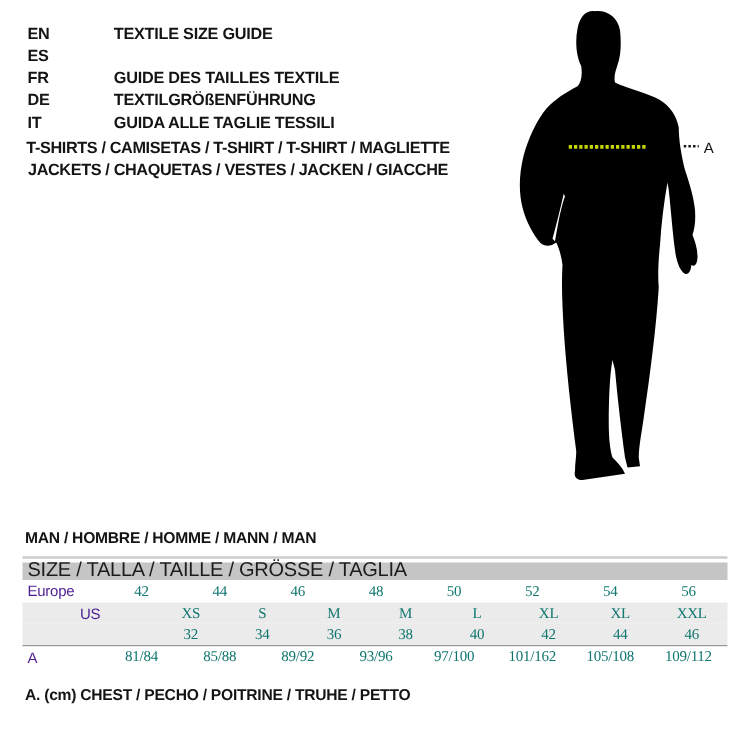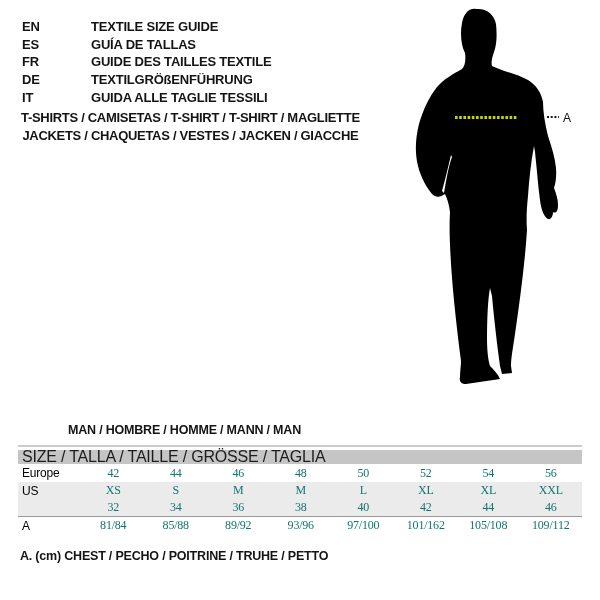--- a/index.html
+++ b/index.html
@@ -25,57 +25,56 @@
     font-weight:bold; font-size:13px; letter-spacing:-0.3px; color:#141414;
     line-height:18px; white-space:nowrap;text-align:center;
   }
 
   
   .figure-wrap { position:absolute; left:400px; top:0; width:200px; height:400px; }
 
   
   .man-heading {
     position:absolute; left:20px; top:423px; font-weight:bold; font-size:12.5px;
-    letter-spacing:-0.2px; color:#141414; white-space:nowrap;margin-left:48px;
+    letter-spacing:-0.2px; color:#141414; white-space:nowrap;
   }
 
   
   .size-table { position:absolute; left:18px; top:445px; width:564px; }
   .table-top-rule { height:2px; background:#cccccc; margin-bottom:3px; }
   .t-header {
     height:14px; background:#c5c5c5; display:flex; align-items:center;
     font-size:16px; color:#1c1c1c; padding-left:4px; letter-spacing:-0.2px; white-space:nowrap;
   }
   .t-row { display:grid; grid-template-columns:64px repeat(8,1fr); align-items:center; }
   .t-row.h18 { height:18px; }
   .t-row.h17 { height:17px; }
-  .t-row.shaded { background:#ebebeb; }
+  .t-row.shaded { background:#ebebeb;padding-left:42px; }
   .t-row.rule-top { border-top:1px solid #999999; }
-  .t-label { font-size:12px; color:#000000; padding-left:4px; letter-spacing:-0.2px; }
+  .t-label { font-size:12px; color:#4c1d95; padding-left:4px; letter-spacing:-0.2px; }
   .t-cell { font-size:12px; color:#0f766e; text-align:center; letter-spacing:-0.2px;font-family:Liberation Serif, serif; }
 
   
   .footnote {
     position:absolute; left:20px; top:549px; font-weight:bold; font-size:12.5px;
     letter-spacing:-0.2px; color:#141414; white-space:nowrap;
   }
 </style>
 </head>
 <body>
 
 <div id="stage">
 
   <div class="lang-list">
     <div class="lang-row">
       <span class="lang-code">EN</span>
       <span class="lang-label">TEXTILE SIZE GUIDE</span>
     </div>
     <div class="lang-row">
       <span class="lang-code">ES</span>
-      <span class="lang-label">GUÍA DE TALLAS</span>
     </div>
     <div class="lang-row">
       <span class="lang-code">FR</span>
       <span class="lang-label">GUIDE DES TAILLES TEXTILE</span>
     </div>
     <div class="lang-row">
       <span class="lang-code">DE</span>
       <span class="lang-label">TEXTILGRÖßENFÜHRUNG</span>
     </div>
     <div class="lang-row">

